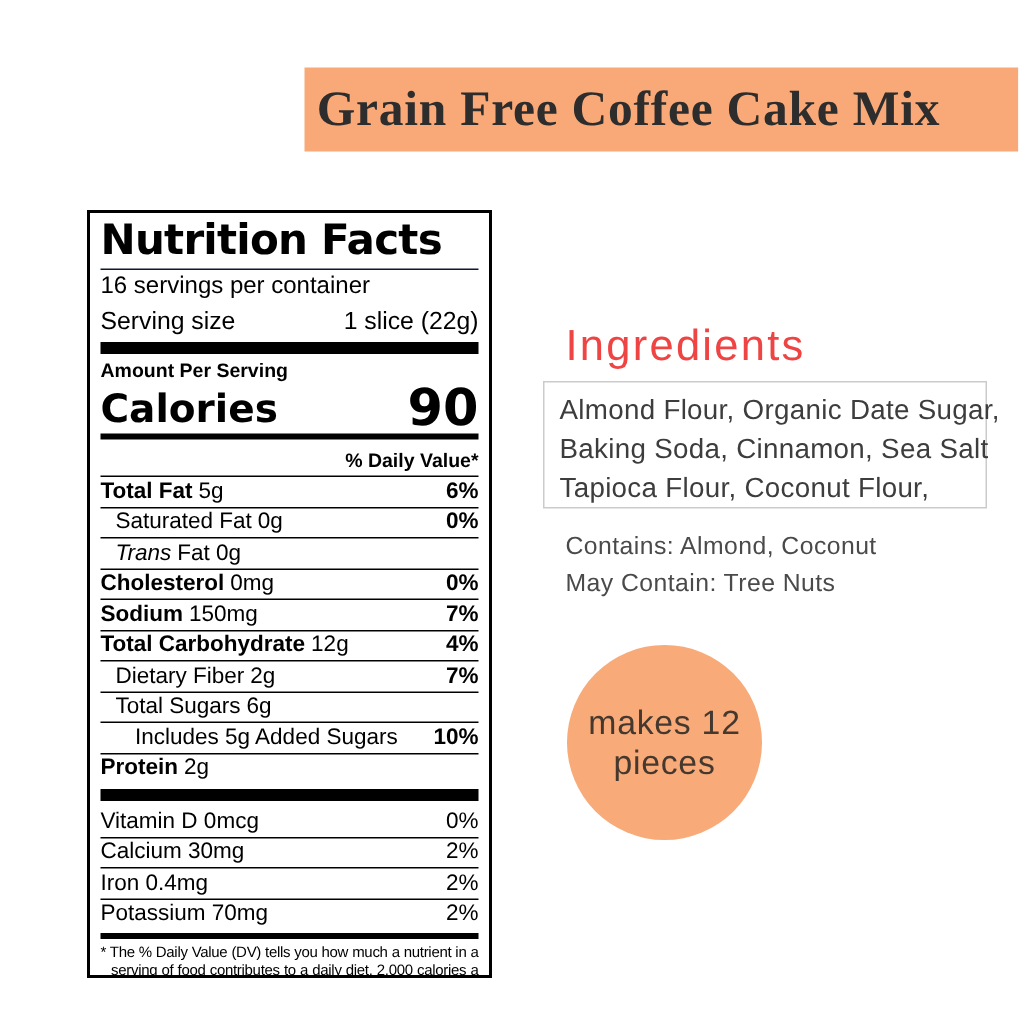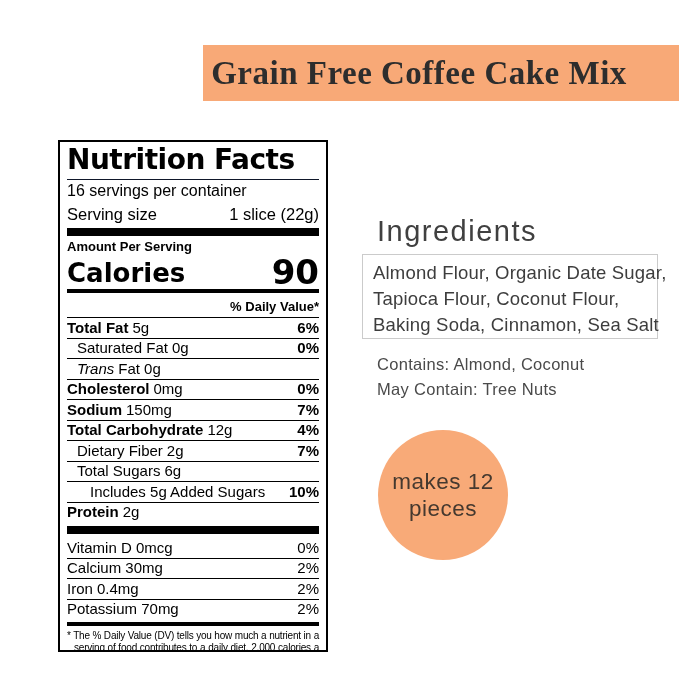--- a/index.html
+++ b/index.html
@@ -40,21 +40,21 @@
   .nm-i{font-style:italic;}
   .amt{margin-left:4px;}
   .i1{padding-left:10px;}
   .i2{padding-left:23px;}
   .nb{border-top:none;}
   .footnote{font-size:10px;line-height:12px;text-align:justify;
       padding-left:7px;text-indent:-7px;margin-top:4px;letter-spacing:-0.2px;}
 
   
   .ing-head{position:absolute;left:377px;top:215px;font-size:29px;line-height:32px;
-      font-weight:300;letter-spacing:1.5px;color:#404040;}
+      font-weight:300;letter-spacing:1.5px;color:#ef4444;}
   .ing-box{position:absolute;left:362px;top:254px;width:296px;height:85px;
       box-sizing:border-box;border:1px solid #cbcbcb;background:#fff;
       padding:5px 0 0 10px;}
   .ing-line{font-size:18.5px;line-height:26px;letter-spacing:0.2px;color:#3d3d3d;
       font-weight:400;white-space:nowrap;}
   .contains{position:absolute;left:377px;top:352px;font-size:16.5px;line-height:25px;
       letter-spacing:0.3px;color:#4a4a4a;}
 
   
   .badge{position:absolute;left:378px;top:430px;width:130px;height:130px;
@@ -147,22 +147,22 @@
       <span class="dv reg">2%</span>
     </div>
 
     <div class="bar-med"></div>
     <div class="footnote">* The % Daily Value (DV) tells you how much a nutrient in a serving of food contributes to a daily diet. 2,000 calories a day is used for general nutrition advice.</div>
   </div>
 
   <div class="ing-head">Ingredients</div>
   <div class="ing-box">
     <div class="ing-line">Almond Flour, Organic Date Sugar,</div>
+    <div class="ing-line">Baking Soda, Cinnamon, Sea Salt</div>
     <div class="ing-line">Tapioca Flour, Coconut Flour,</div>
-    <div class="ing-line">Baking Soda, Cinnamon, Sea Salt</div>
   </div>
   <div class="contains">
     <div>Contains: Almond, Coconut</div>
     <div>May Contain: Tree Nuts</div>
   </div>
 
   <div class="badge" style="background-color: rgb(248, 170, 120);">
     <span class="badge-line">makes 12</span>
     <span class="badge-line">pieces</span>
   </div>

